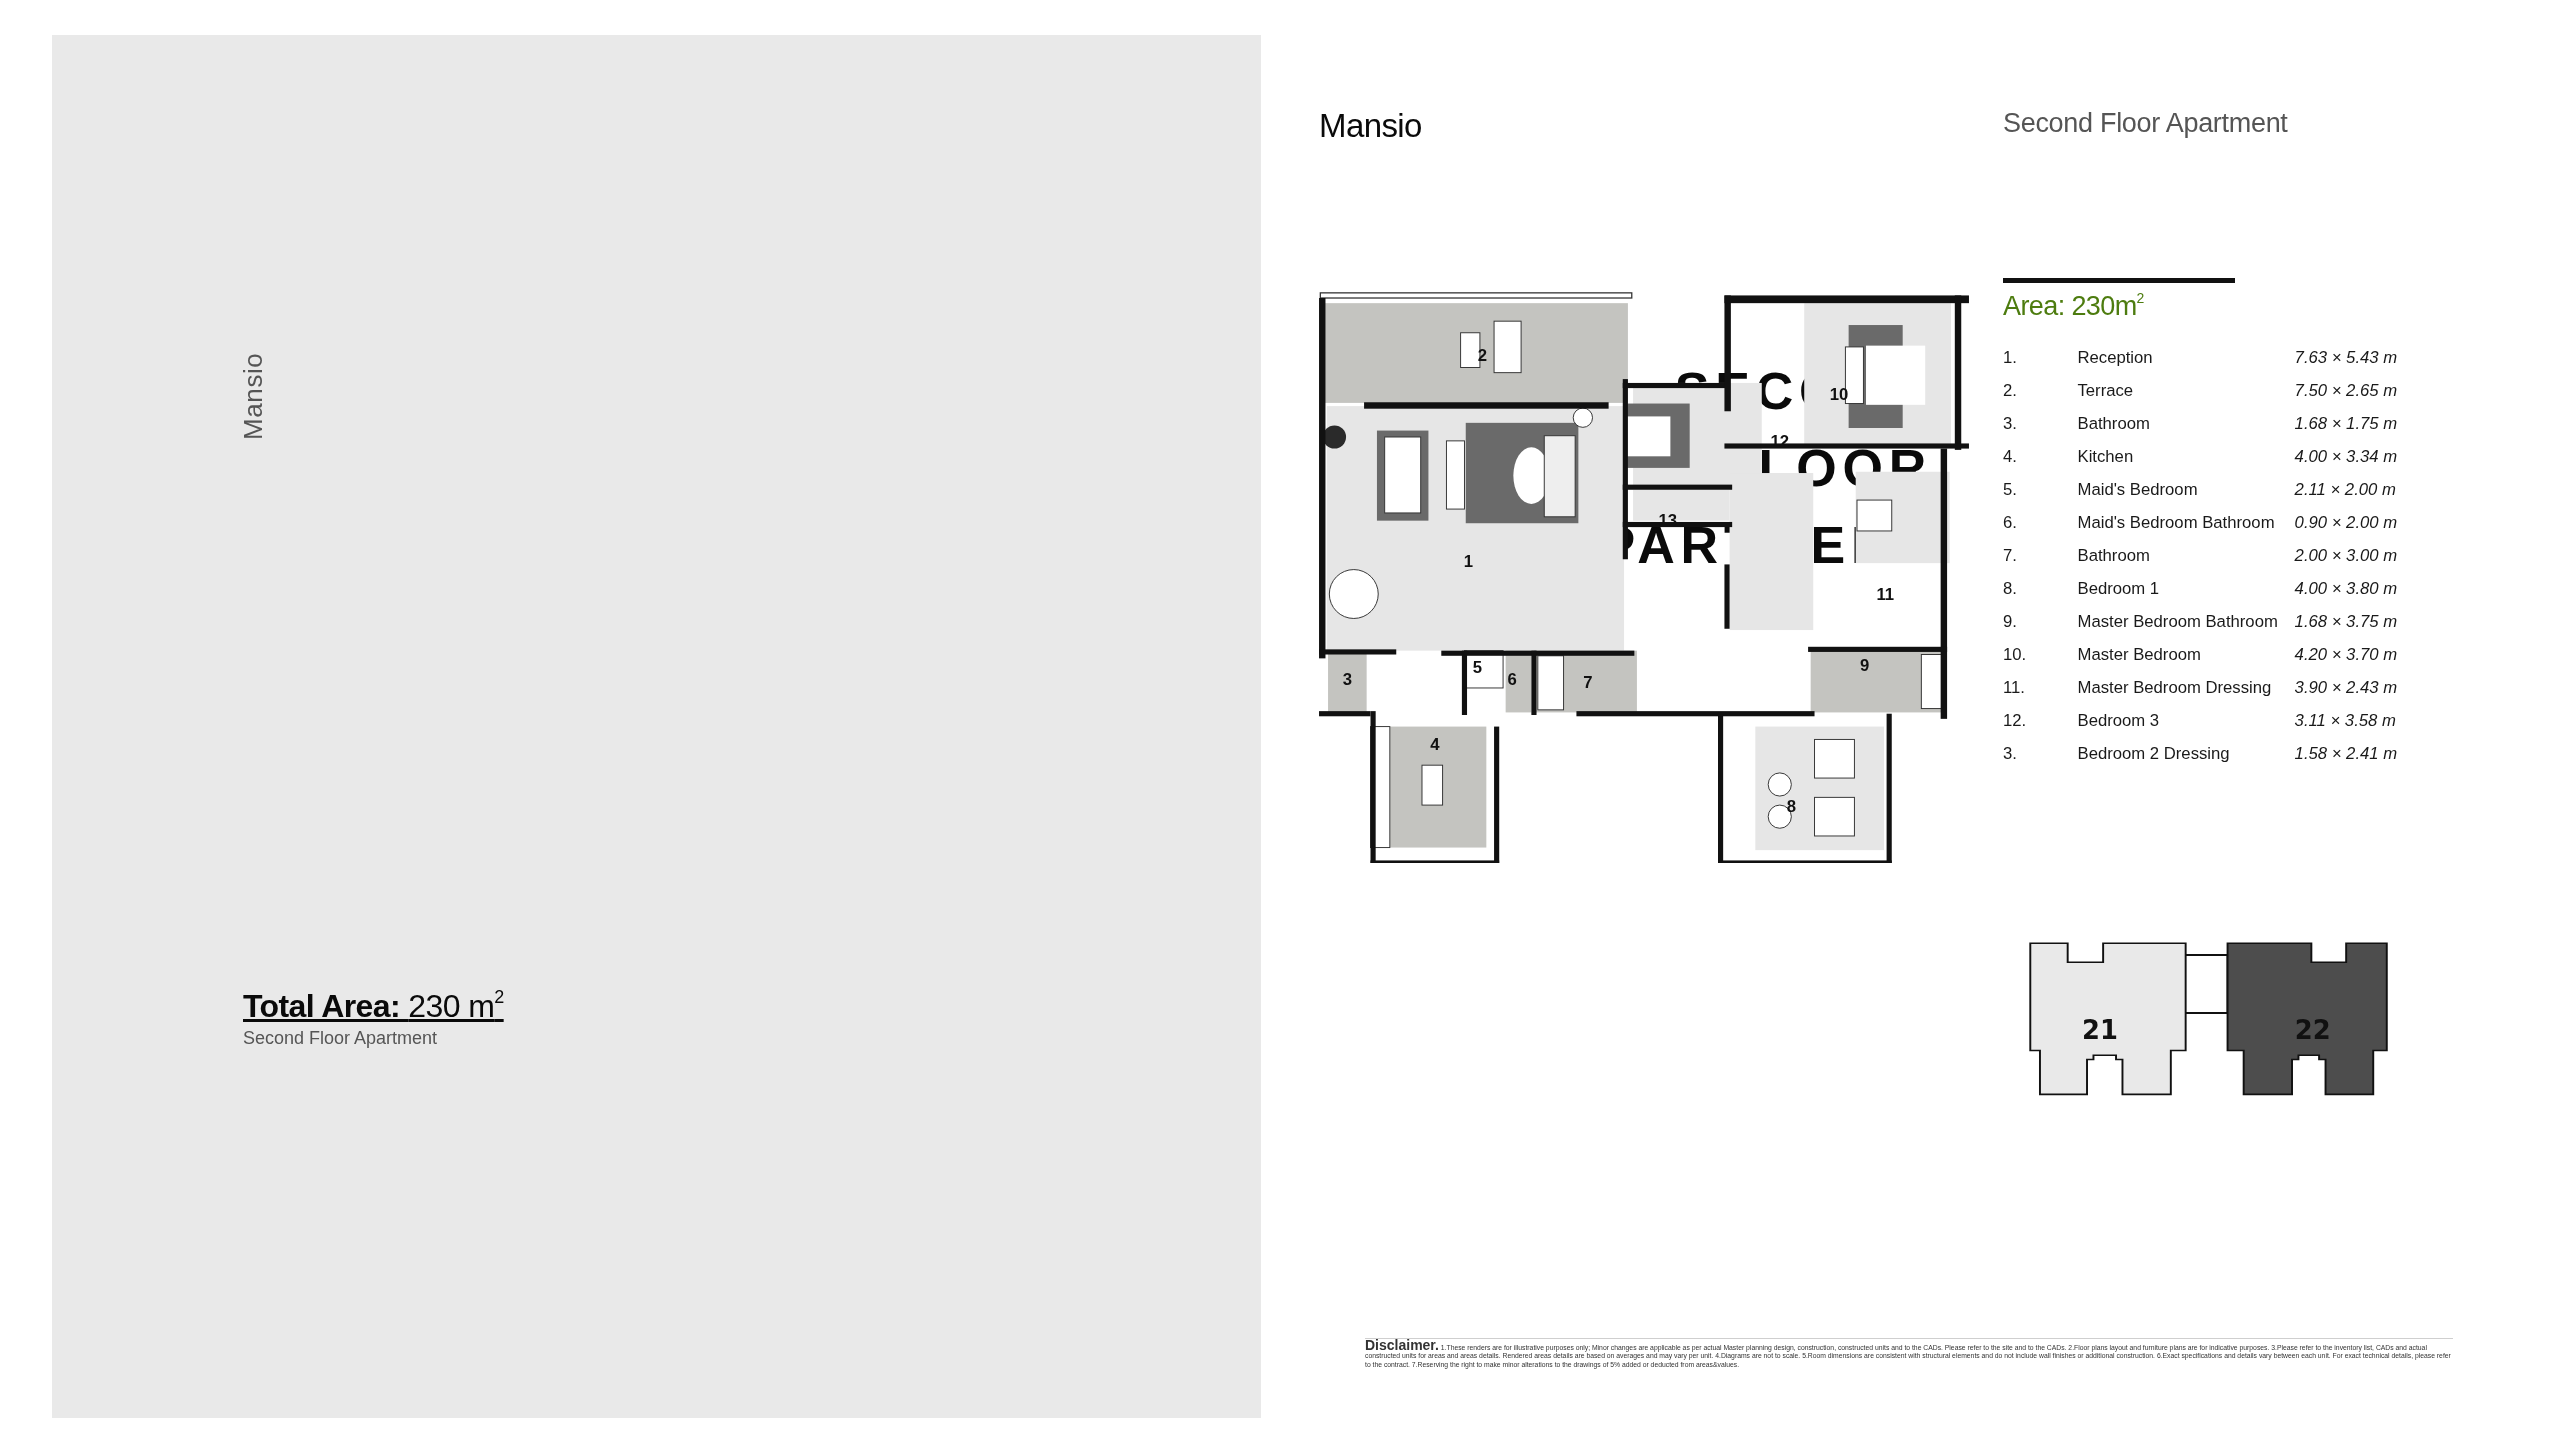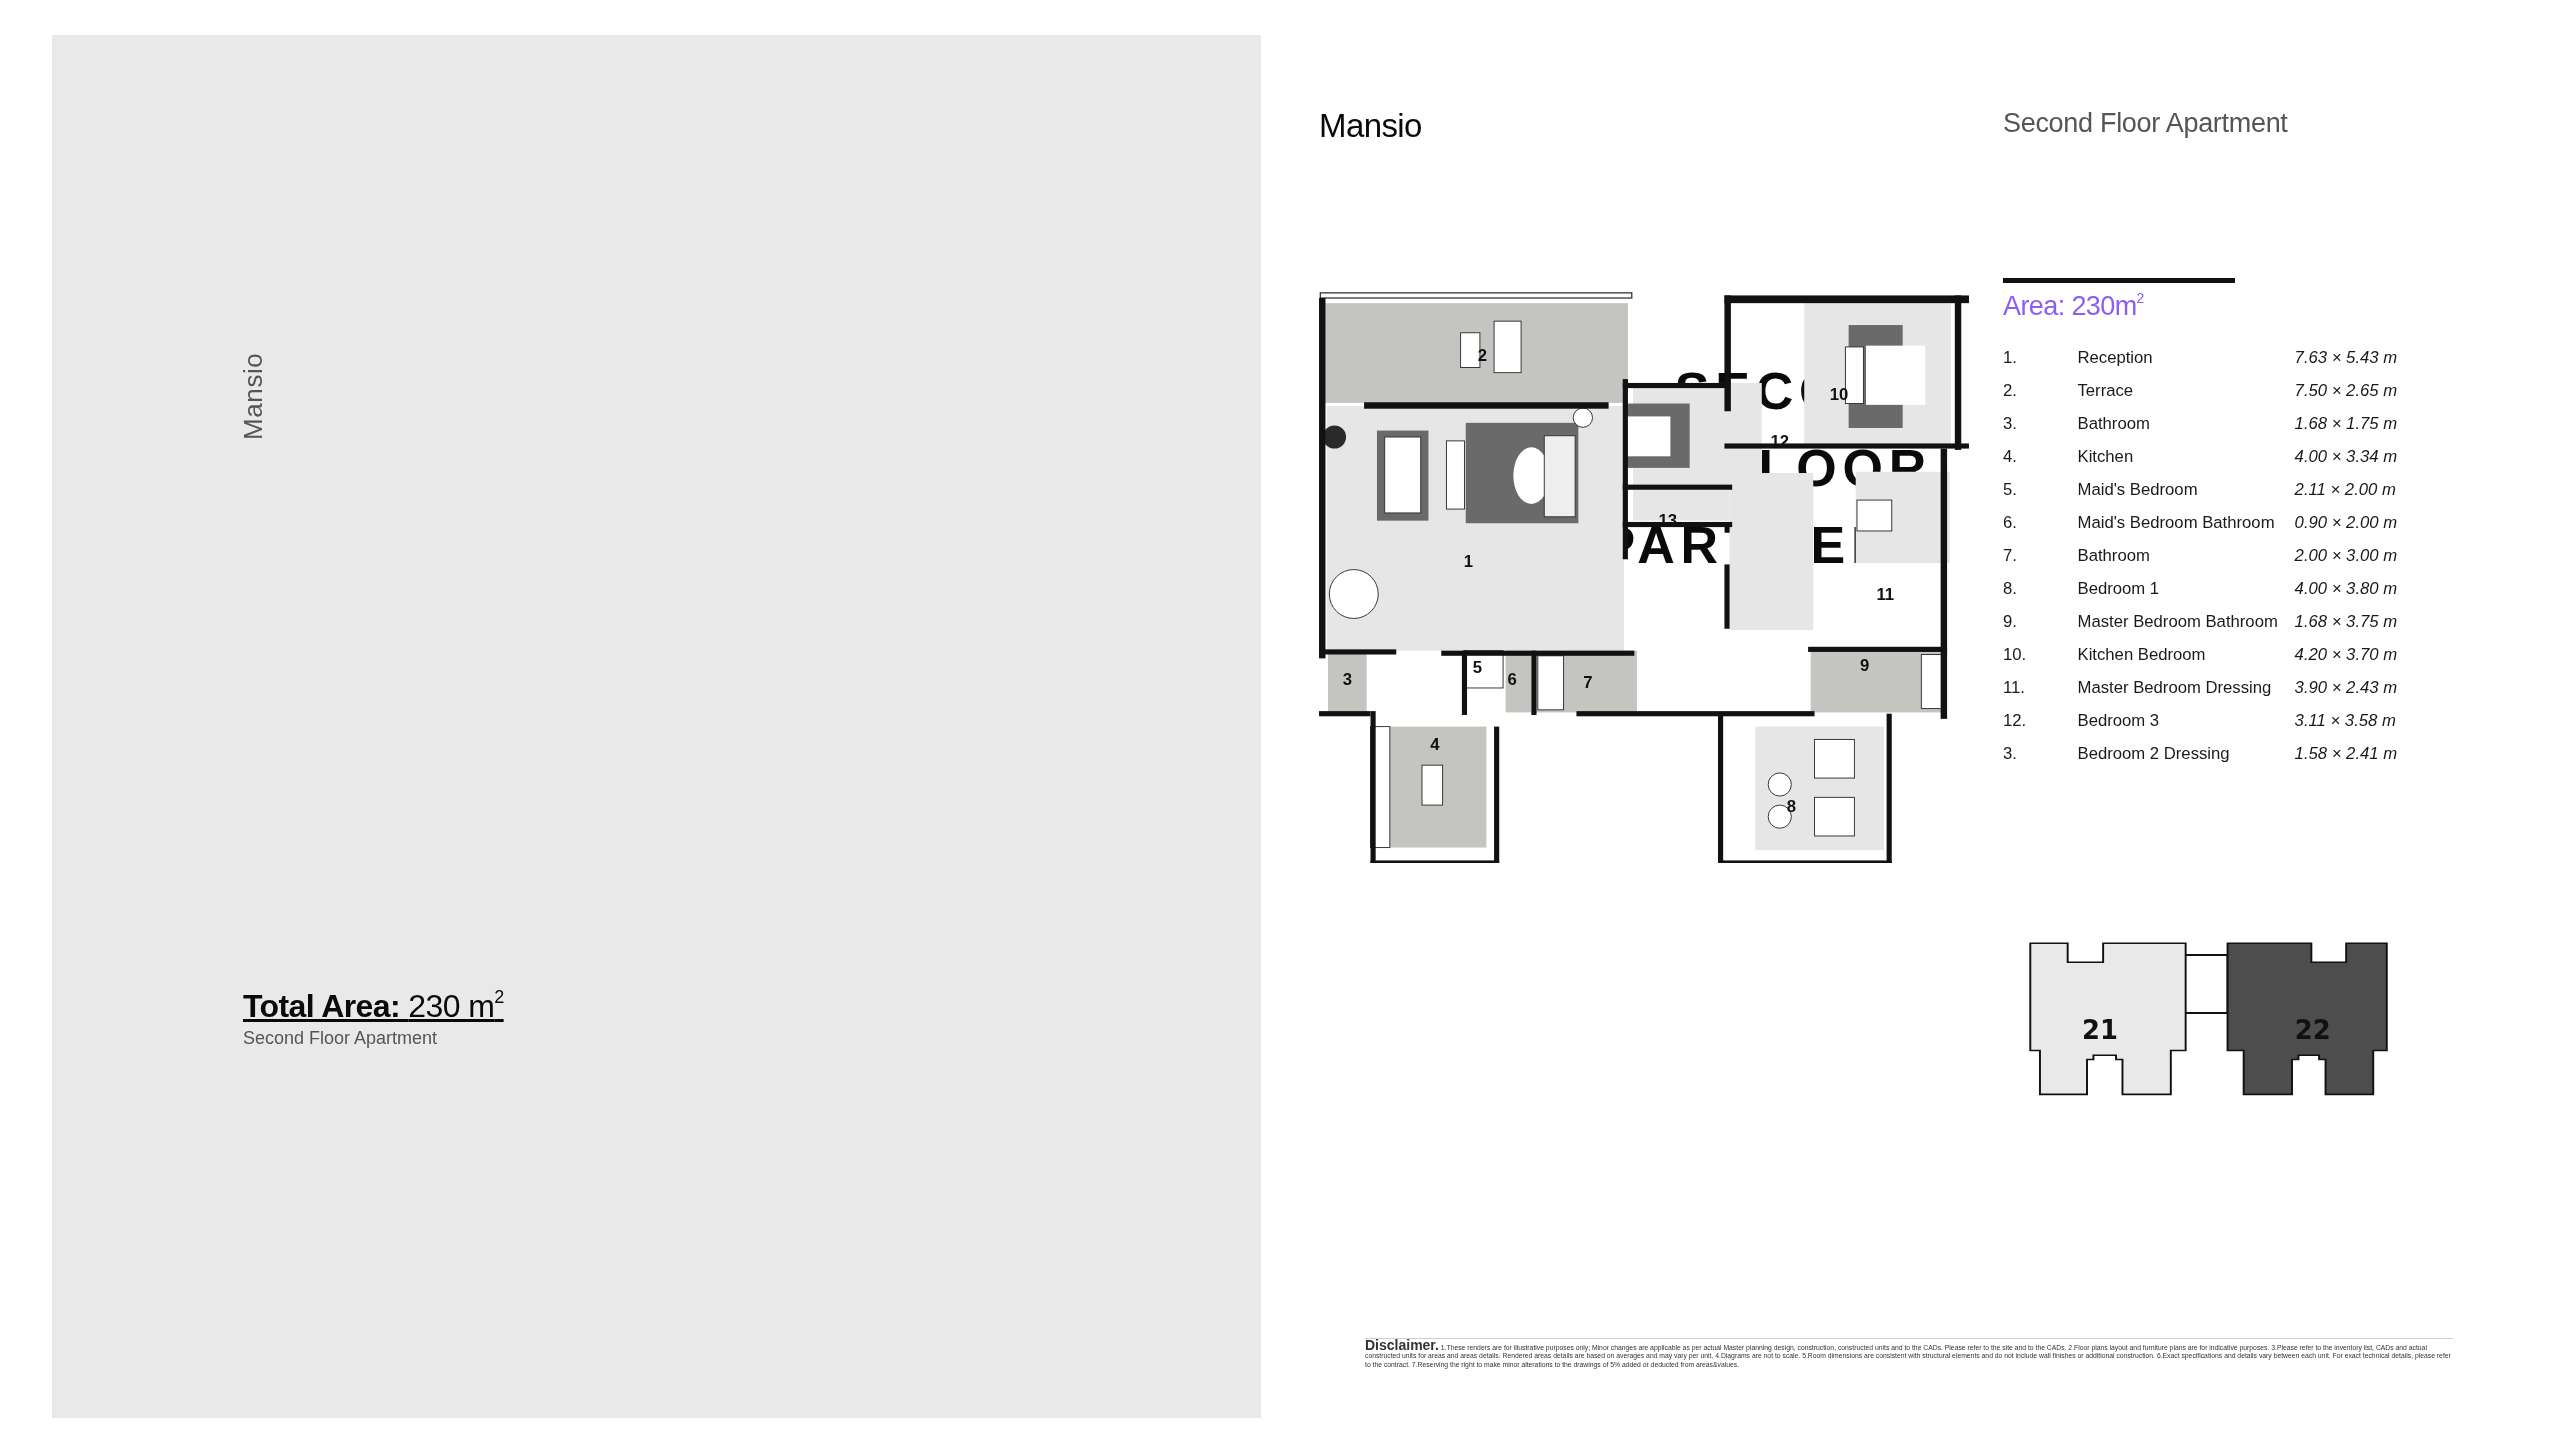--- a/index.html
+++ b/index.html
@@ -18,21 +18,21 @@
   .total-area .val { font-weight: 400; }
   .total-area sup { font-size: 18px; vertical-align: 14px; }
   .total-sub { position: absolute; left: 243px; top: 1028px; font-size: 18px; color: #555; }
 
   
   .brand-title { position: absolute; left: 1319px; top: 107px; font-size: 33px; font-weight: 400; color: #0a0a0a; letter-spacing: -0.6px; }
   .subtitle { position: absolute; left: 2003px; top: 108px; font-size: 27px; color: #555; letter-spacing: -0.3px; }
 
   
   .rule { position: absolute; left: 2003px; top: 278px; width: 232px; height: 4.5px; background: #111; }
-  .area-head { position: absolute; left: 2003px; top: 290px; font-size: 27px; color: #8b5cf6; letter-spacing: -0.6px; text-align: center; }
+  .area-head { position: absolute; left: 2003px; top: 290px; font-size: 27px; color: #4d7c0f; letter-spacing: -0.6px; text-align: center; }
   .area-head sup { font-size: 14px; vertical-align: 11.6px; }
   .rooms { position: absolute; left: 2003px; top: 341px; width: 419px; }
   .room-row { display: flex; height: 33px; align-items: center; font-size: 16.7px; color: #1a1a1a; }
   .room-num { width: 34px; }
   .room-name { width: 242px; margin-left: 44px; }
   .room-dim { width: 142px; font-style: italic; }
 
   
   .plan { position: absolute; left: 1319px; top: 289px; width: 650px; height: 574px; }
 
@@ -108,21 +108,21 @@
       <span class="room-name">Bedroom 1</span>
       <span class="room-dim">4.00 × 3.80 m</span>
     </div>
   <div class="room-row">
       <span class="room-num">9.</span>
       <span class="room-name">Master Bedroom Bathroom</span>
       <span class="room-dim">1.68 × 3.75 m</span>
     </div>
   <div class="room-row">
       <span class="room-num">10.</span>
-      <span class="room-name">Kitchen Bedroom</span>
+      <span class="room-name">Master Bedroom</span>
       <span class="room-dim">4.20 × 3.70 m</span>
     </div>
   <div class="room-row">
       <span class="room-num">11.</span>
       <span class="room-name">Master Bedroom Dressing</span>
       <span class="room-dim">3.90 × 2.43 m</span>
     </div>
   <div class="room-row">
       <span class="room-num">12.</span>
       <span class="room-name">Bedroom 3</span>

